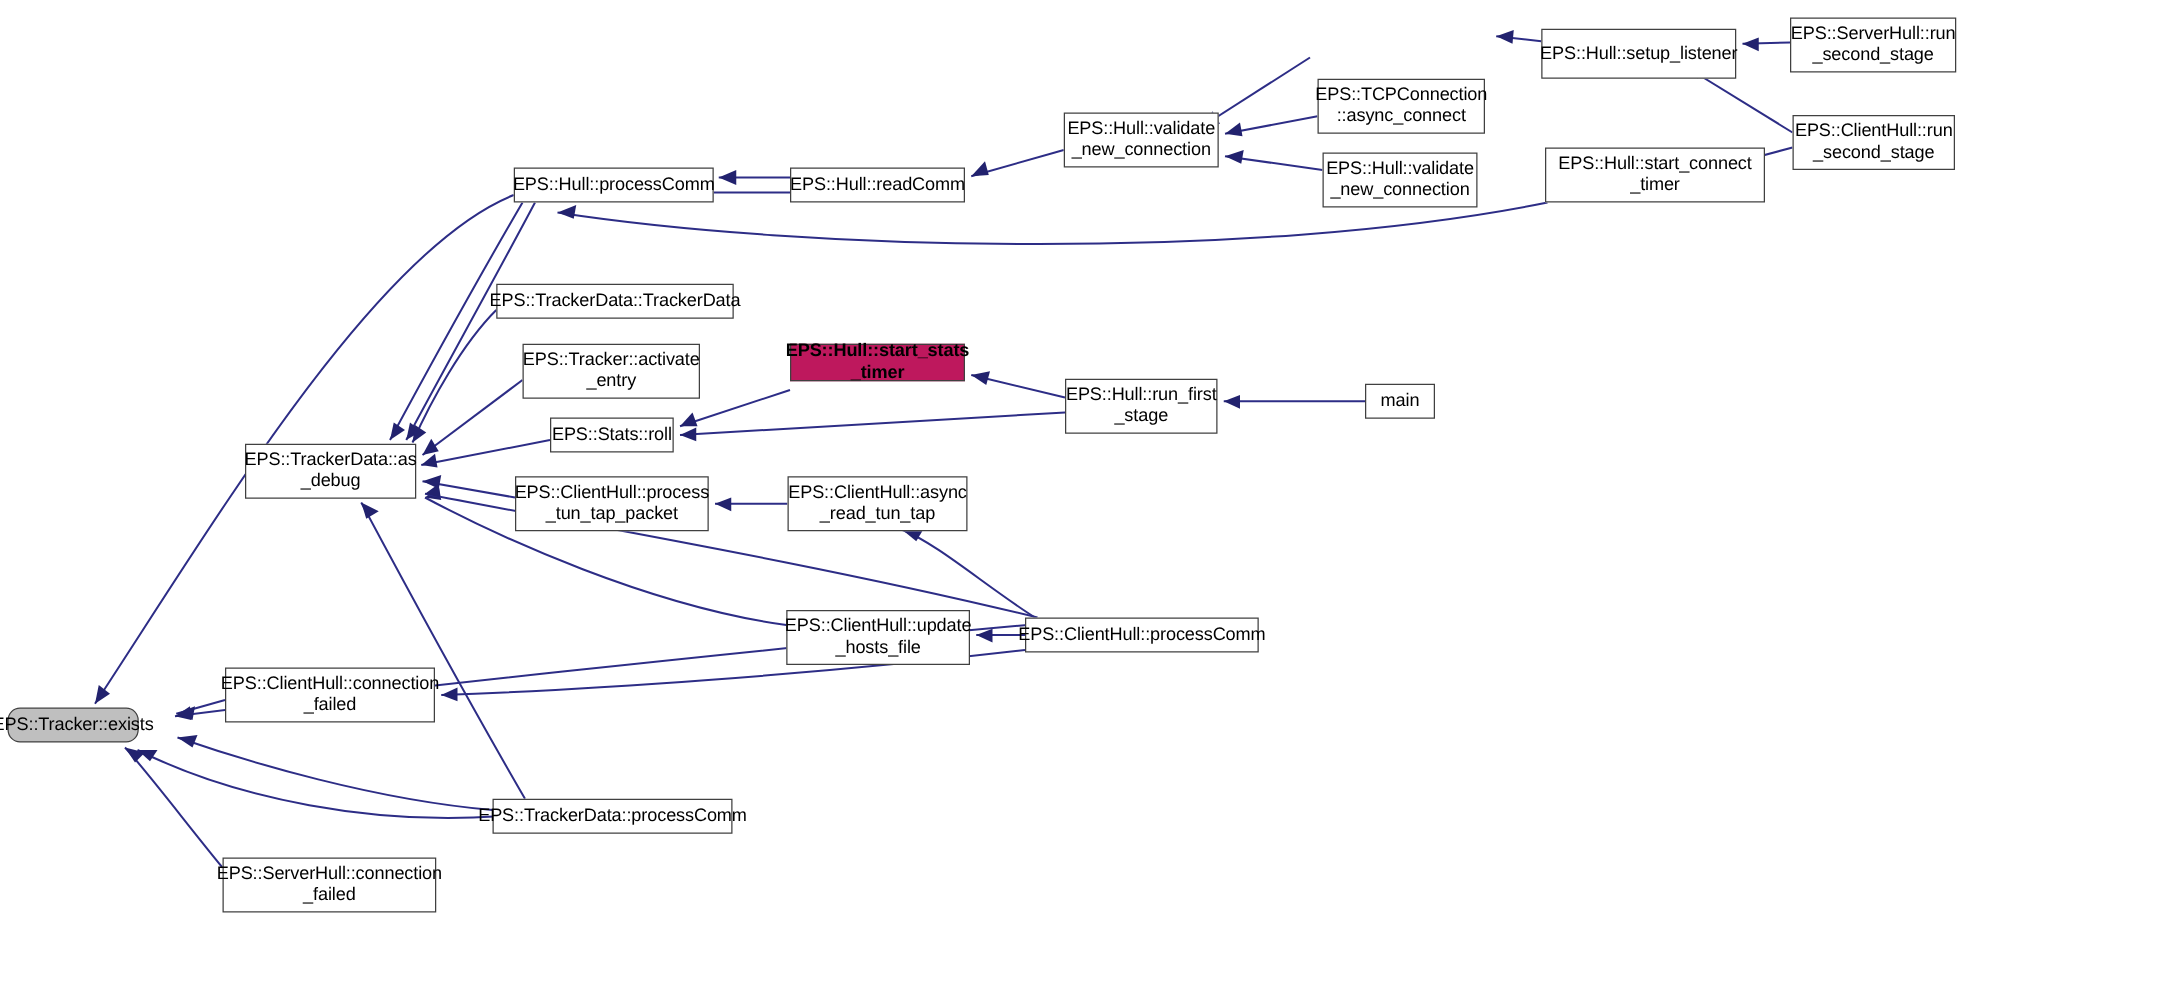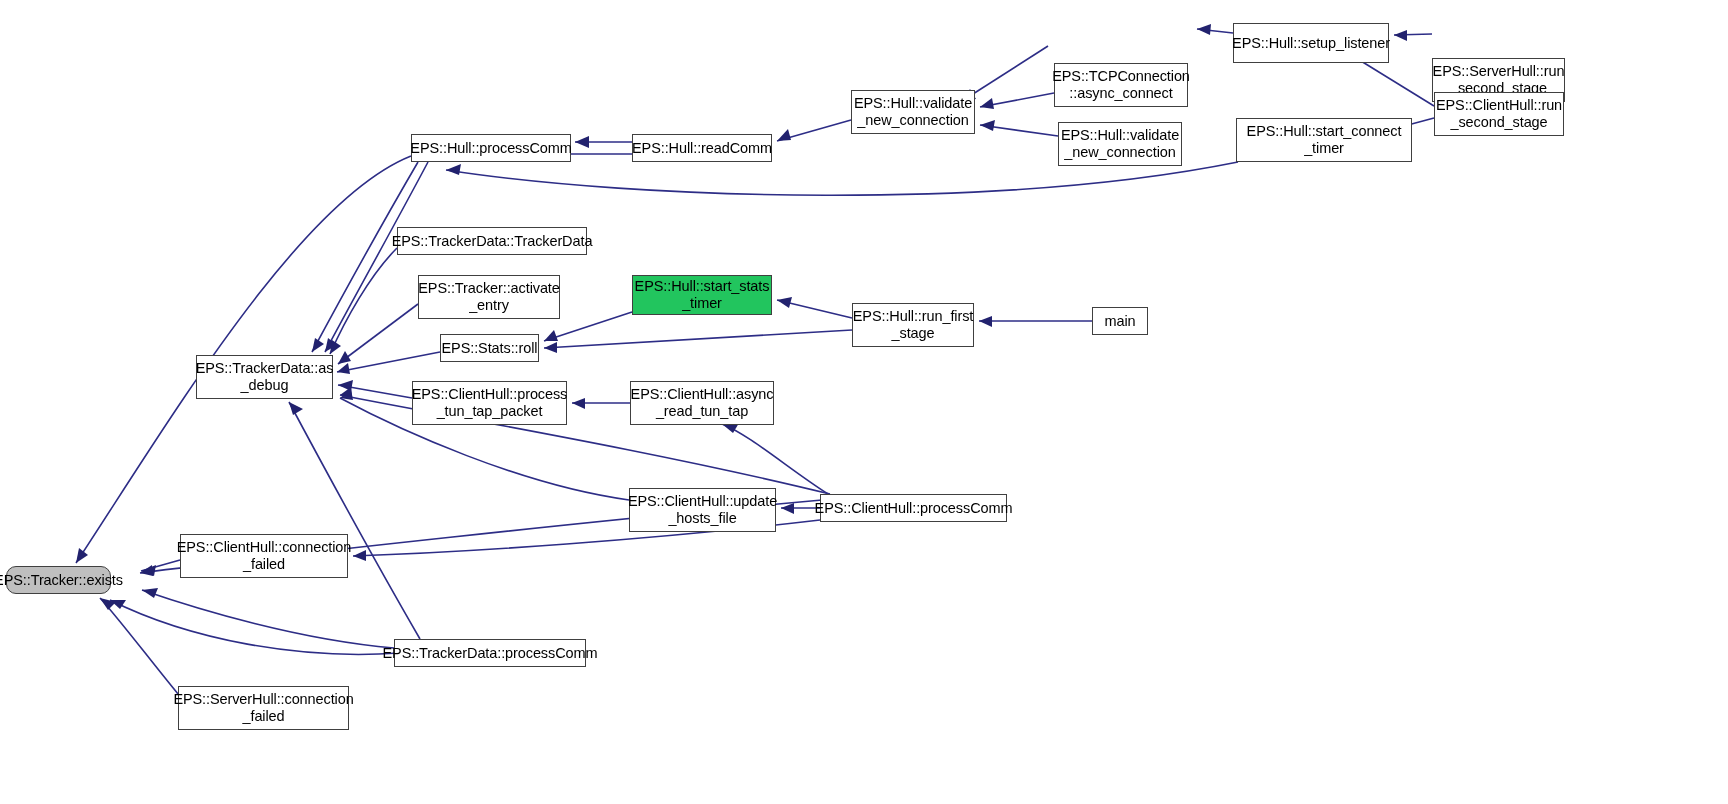--- a/index.html
+++ b/index.html
@@ -129,33 +129,33 @@
 <div class="node highlight" style="left: 6px; top: 566px; width: 105px; height: 28px; border-color: rgb(64, 64, 64); background: rgb(191, 191, 191); border-radius: 10px;"><span>EPS::Tracker::exists</span></div>
     <div class="node" style="left: 411px; top: 134px; width: 160px; height: 28px; border-color: rgb(64, 64, 64); background: rgb(255, 255, 255);"><span>EPS::Hull::processComm</span></div>
     <div class="node" style="left: 632px; top: 134px; width: 140px; height: 28px; border-color: rgb(64, 64, 64); background: rgb(255, 255, 255);"><span>EPS::Hull::readComm</span></div>
     <div class="node" style="left: 851px; top: 90px; width: 124px; height: 44px; border-color: rgb(64, 64, 64); background: rgb(255, 255, 255);"><span>EPS::Hull::validate
 _new_connection</span></div>
     <div class="node" style="left: 1054px; top: 63px; width: 134px; height: 44px; border-color: rgb(64, 64, 64); background: rgb(255, 255, 255);"><span>EPS::TCPConnection
 ::async_connect</span></div>
     <div class="node" style="left: 1058px; top: 122px; width: 124px; height: 44px; border-color: rgb(64, 64, 64); background: rgb(255, 255, 255);"><span>EPS::Hull::validate
 _new_connection</span></div>
     <div class="node" style="left: 1233px; top: 23px; width: 156px; height: 40px; border-color: rgb(64, 64, 64); background: rgb(255, 255, 255);"><span>EPS::Hull::setup_listener</span></div>
-    <div class="node" style="left: 1432px; top: 14px; width: 133px; height: 44px; border-color: rgb(64, 64, 64); background: rgb(255, 255, 255); margin-top: 44px;"><span>EPS::ServerHull::run
+    <div class="node" style="left: 1432px; top: 14px; width: 133px; height: 44px; border-color: rgb(64, 64, 64); background: rgb(255, 255, 255);"><span>EPS::ServerHull::run
 _second_stage</span></div>
     <div class="node" style="left: 1434px; top: 92px; width: 130px; height: 44px; border-color: rgb(64, 64, 64); background: rgb(255, 255, 255);"><span>EPS::ClientHull::run
 _second_stage</span></div>
     <div class="node" style="left: 1236px; top: 118px; width: 176px; height: 44px; border-color: rgb(64, 64, 64); background: rgb(255, 255, 255);"><span>EPS::Hull::start_connect
 _timer</span></div>
     <div class="node" style="left: 397px; top: 227px; width: 190px; height: 28px; border-color: rgb(64, 64, 64); background: rgb(255, 255, 255);"><span>EPS::TrackerData::TrackerData</span></div>
     <div class="node" style="left: 418px; top: 275px; width: 142px; height: 44px; border-color: rgb(64, 64, 64); background: rgb(255, 255, 255);"><span>EPS::Tracker::activate
 _entry</span></div>
     <div class="node" style="left: 196px; top: 355px; width: 137px; height: 44px; border-color: rgb(64, 64, 64); background: rgb(255, 255, 255);"><span>EPS::TrackerData::as
 _debug</span></div>
     <div class="node" style="left: 440px; top: 334px; width: 99px; height: 28px; border-color: rgb(64, 64, 64); background: rgb(255, 255, 255);"><span>EPS::Stats::roll</span></div>
-    <div class="node" style="left: 632px; top: 275px; width: 140px; height: 40px; border-color: rgb(64, 64, 64); background: #22c55e;"><span>EPS::Hull::start_stats
+    <div class="node" style="left: 632px; top: 275px; width: 140px; height: 30px; border-color: rgb(64, 64, 64); background: #be185d; font-weight: bold;"><span>EPS::Hull::start_stats
 _timer</span></div>
     <div class="node" style="left: 852px; top: 303px; width: 122px; height: 44px; border-color: rgb(64, 64, 64); background: rgb(255, 255, 255);"><span>EPS::Hull::run_first
 _stage</span></div>
     <div class="node" style="left: 1092px; top: 307px; width: 56px; height: 28px; border-color: rgb(64, 64, 64); background: rgb(255, 255, 255);"><span>main</span></div>
     <div class="node" style="left: 412px; top: 381px; width: 155px; height: 44px; border-color: rgb(64, 64, 64); background: rgb(255, 255, 255);"><span>EPS::ClientHull::process
 _tun_tap_packet</span></div>
     <div class="node" style="left: 630px; top: 381px; width: 144px; height: 44px; border-color: rgb(64, 64, 64); background: rgb(255, 255, 255);"><span>EPS::ClientHull::async
 _read_tun_tap</span></div>
     <div class="node" style="left: 629px; top: 488px; width: 147px; height: 44px; border-color: rgb(64, 64, 64); background: rgb(255, 255, 255);"><span>EPS::ClientHull::update
 _hosts_file</span></div>

